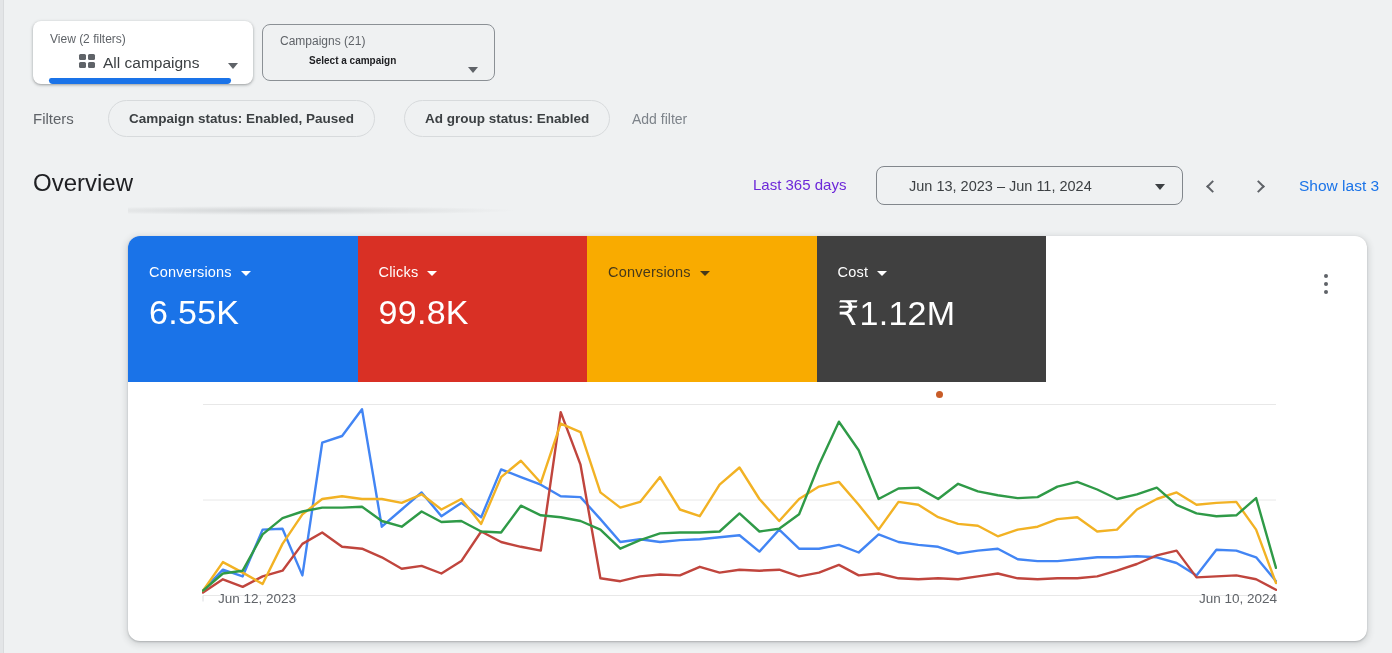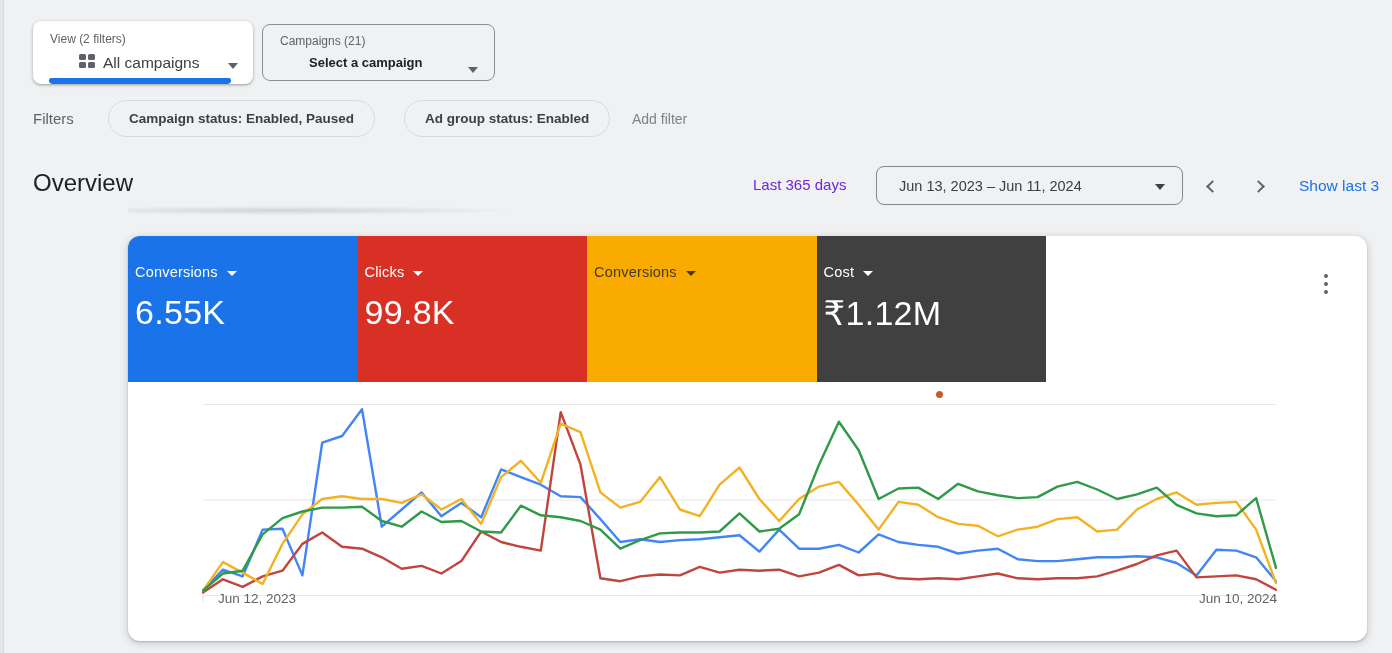--- a/index.html
+++ b/index.html
@@ -39,41 +39,41 @@
     border-radius:4px 4px 7px 7px;
   }
 
   
   .campaigns-box {
     left:262px; top:24px; width:233px; height:57px;
     border:1px solid #8b9095; border-radius:8px; cursor:pointer;
   }
   .campaigns-box .box-label { top:9px; }
   .campaigns-box .box-row { top:30px; }
-  .campaigns-box .box-value { color:#202124; font-weight:600; font-size:13px; }
+  .campaigns-box .box-value { color:#202124; font-weight:600; font-size:10px; }
   .campaigns-box .caret { position:absolute; right:16px; top:42px; }
 
   
   .filters-label { left:33px; top:110px; font-size:15px; color:#5f6368; }
   .chip {
     top:100px; height:37px; display:flex; align-items:center;
     padding:0 20px; border:1px solid #d7dadc; border-radius:19px;
     font-size:13.5px; font-weight:700; color:#3c4043; cursor:pointer; white-space:nowrap;
   }
   .chip1 { left:108px; }
   .chip2 { left:404px; }
   .add-filter { left:632px; top:111px; font-size:14px; color:#7d838a; cursor:pointer; }
 
   
   .page-title { left:33px; top:169px; font-size:24px; font-weight:400; color:#202124; }
   .range-label { left:753px; top:176px; font-size:15px; color:#6d28d9; }
   .date-box {
     left:876px; top:166px; width:307px; height:39px;
     border:1px solid #82878c; border-radius:8px; cursor:pointer;
-    display:flex; align-items:center; padding-left:22px;
+    display:flex; align-items:center; padding-left:32px;
   }
   .date-text { font-size:14.5px; font-weight:500; color:#3c4043; }
   .date-box .caret { position:absolute; right:17px; top:17px; border-top-color:#3c4043; }
   .chev-btn { width:36px; height:36px; top:168px; display:flex; align-items:center; justify-content:center; cursor:pointer; }
   .chev-left-btn { left:1192px; }
   .chev-right-btn { left:1242px; }
   .chev { width:9px; height:9px; border:solid #5f6368; border-width:0 2.2px 2.2px 0; display:inline-block; }
   .chev.l { transform:rotate(135deg); margin-left:4px; }
   .chev.r { transform:rotate(-45deg); margin-right:4px; }
   .show-link { left:1299px; top:177px; font-size:15.5px; font-weight:500; color:#1a73e8; white-space:nowrap; cursor:pointer; }
@@ -84,21 +84,21 @@
     background:radial-gradient(ellipse 55% 50% at 25% 50%, rgba(60,64,67,.17), rgba(60,64,67,0) 70%);
   }
 
   
   .card {
     left:128px; top:236px; width:1239px; height:405px;
     background:#ffffff; border-radius:12px;
     box-shadow:0 1px 2px rgba(60,64,67,.28), 0 2px 6px 2px rgba(60,64,67,.14);
   }
   .metric-strip { position:absolute; left:0; top:0; width:100%; height:146px; display:flex; border-radius:12px 12px 0 0; }
-  .metric-card { width:229.5px; height:146px; padding:28px 0 0 7px; cursor:pointer; position:relative; }
+  .metric-card { width:229.5px; height:146px; padding:28px 0 0 21px; cursor:pointer; position:relative; }
   .metric-card:first-child { border-top-left-radius:12px; }
   .metric-label-row { display:flex; align-items:center; gap:9px; font-size:14.5px; font-weight:500; letter-spacing:.2px; }
   .metric-value { margin-top:13px; font-size:34px; font-weight:400; letter-spacing:.3px; }
   .m-caret { width:0; height:0; border-left:5px solid transparent; border-right:5px solid transparent; border-top:5.5px solid currentColor; margin-top:2px; }
 
   .kebab { position:absolute; right:34px; top:33px; width:14px; height:30px; cursor:pointer;
            display:flex; flex-direction:column; align-items:center; justify-content:center; gap:3.5px; }
   .kebab i { width:4.5px; height:4.5px; border-radius:50%; background:#5f6368; }
 
   .stray-dot { left:936px; top:391px; width:7px; height:7px; border-radius:50%; }

